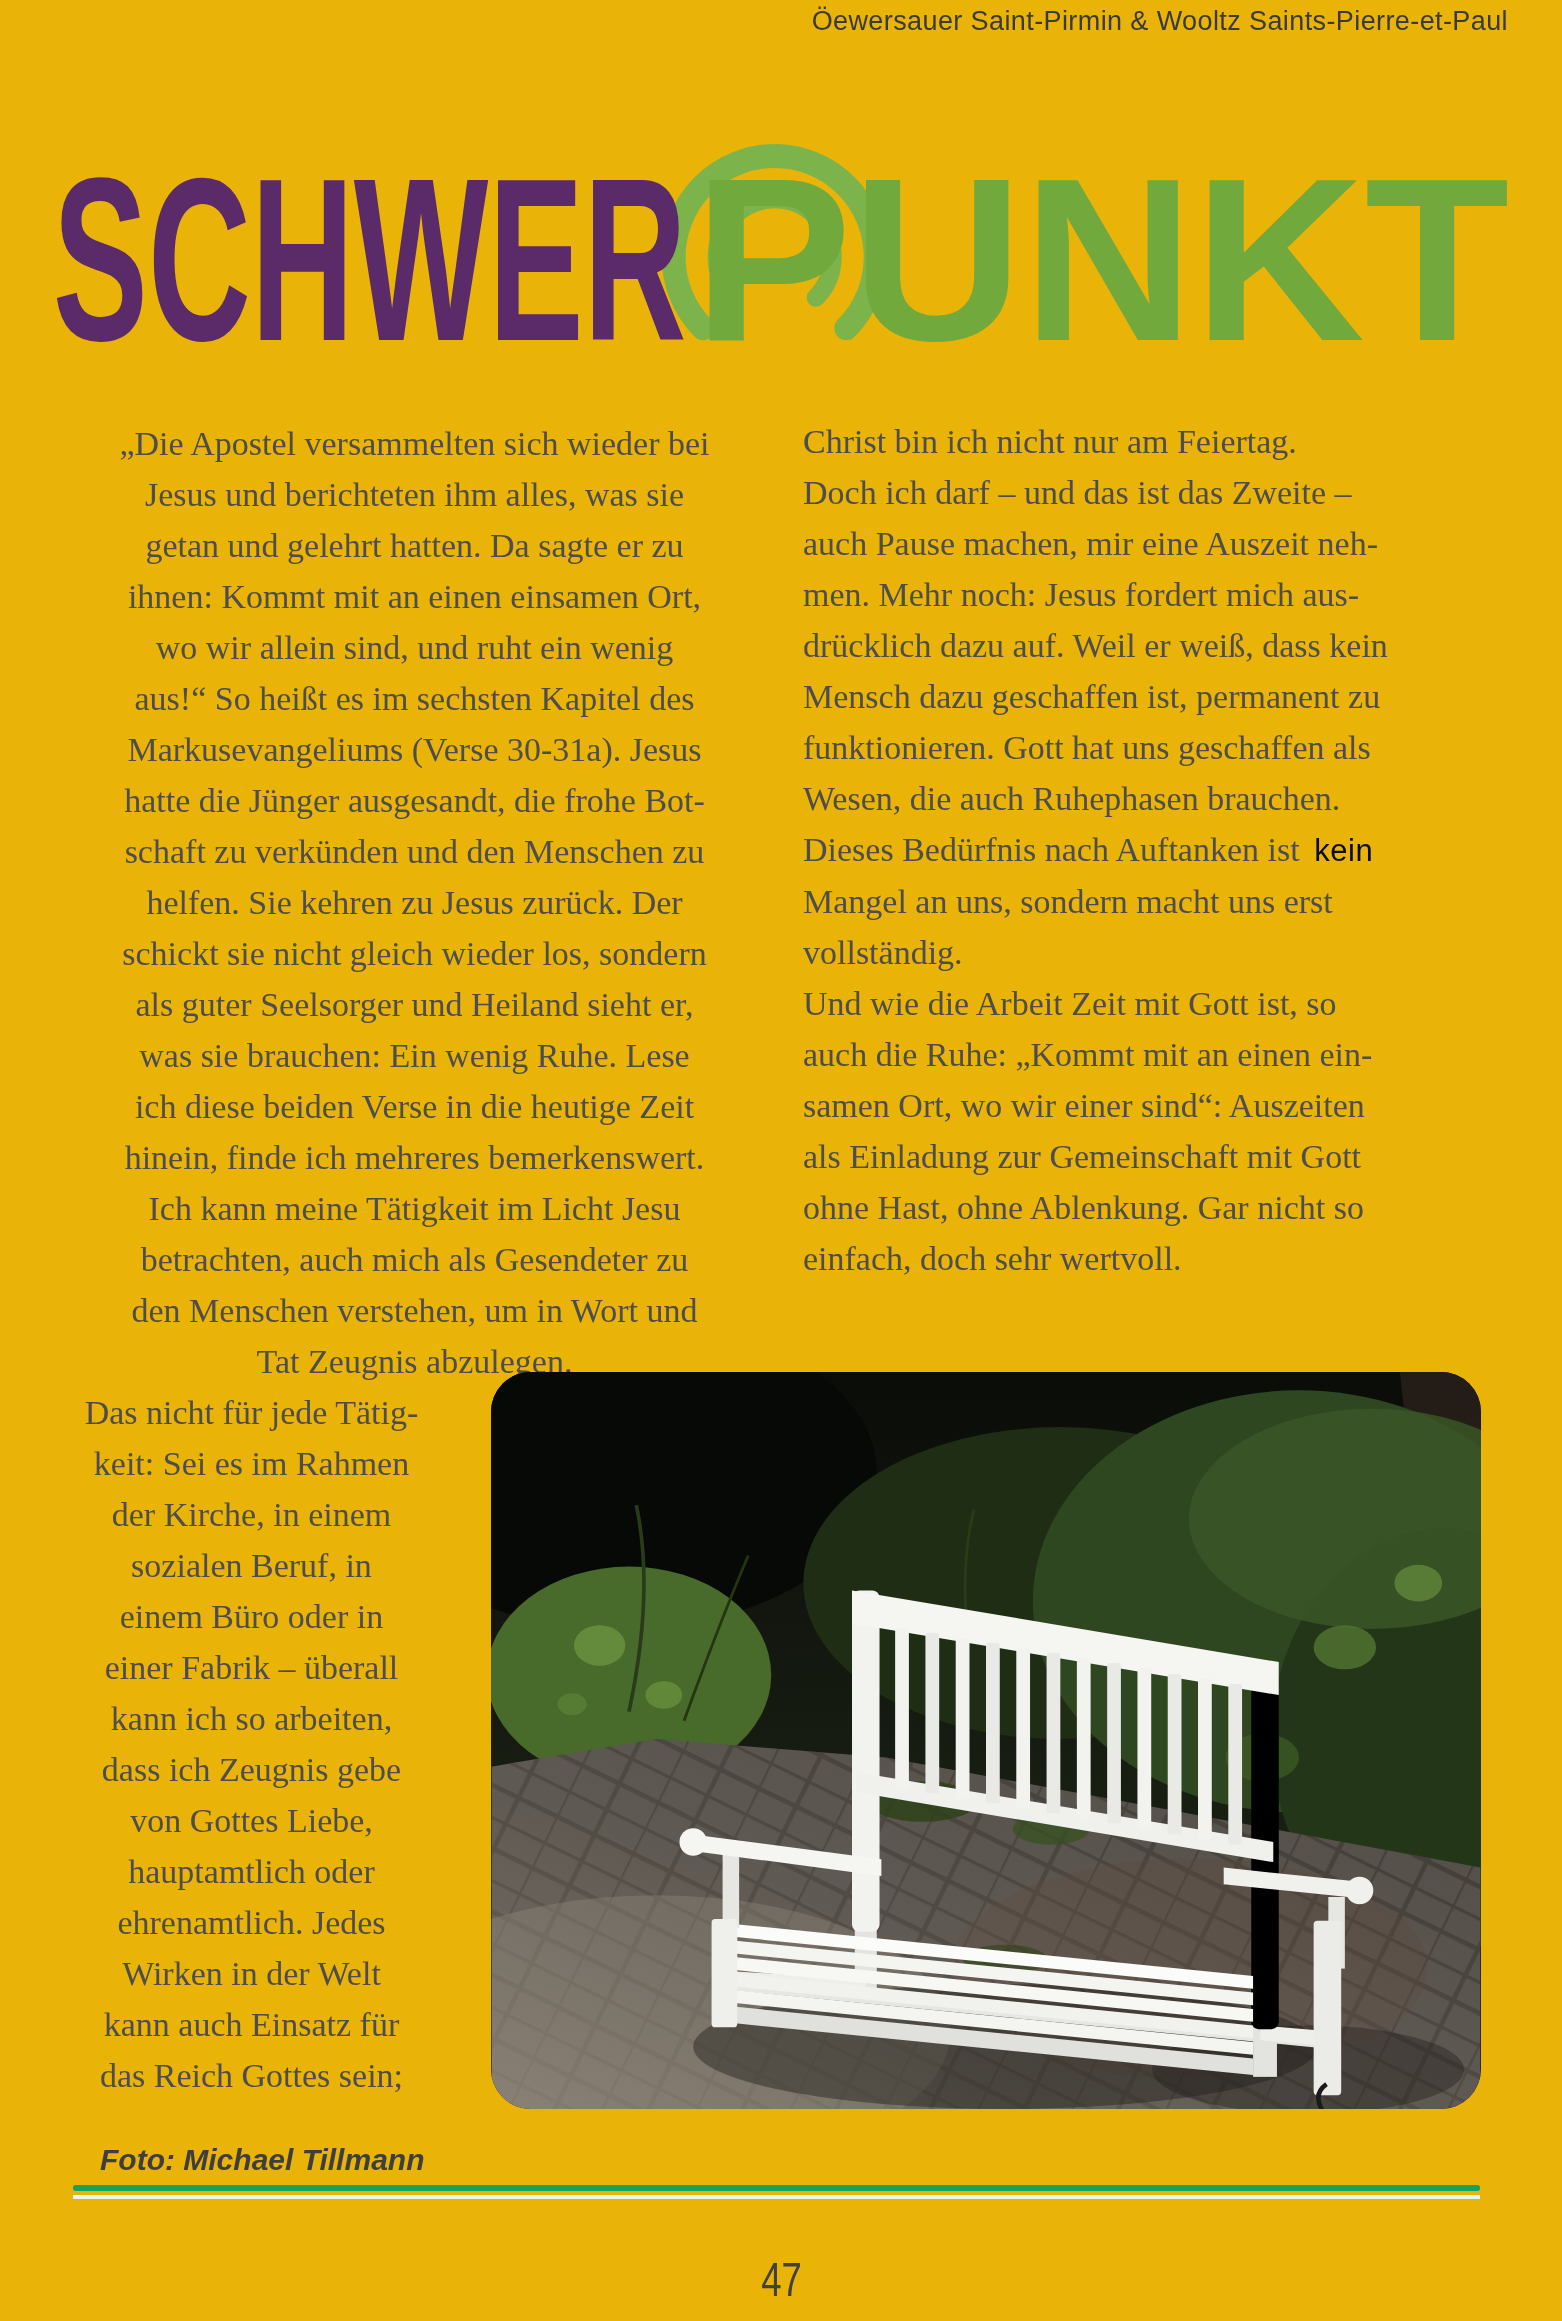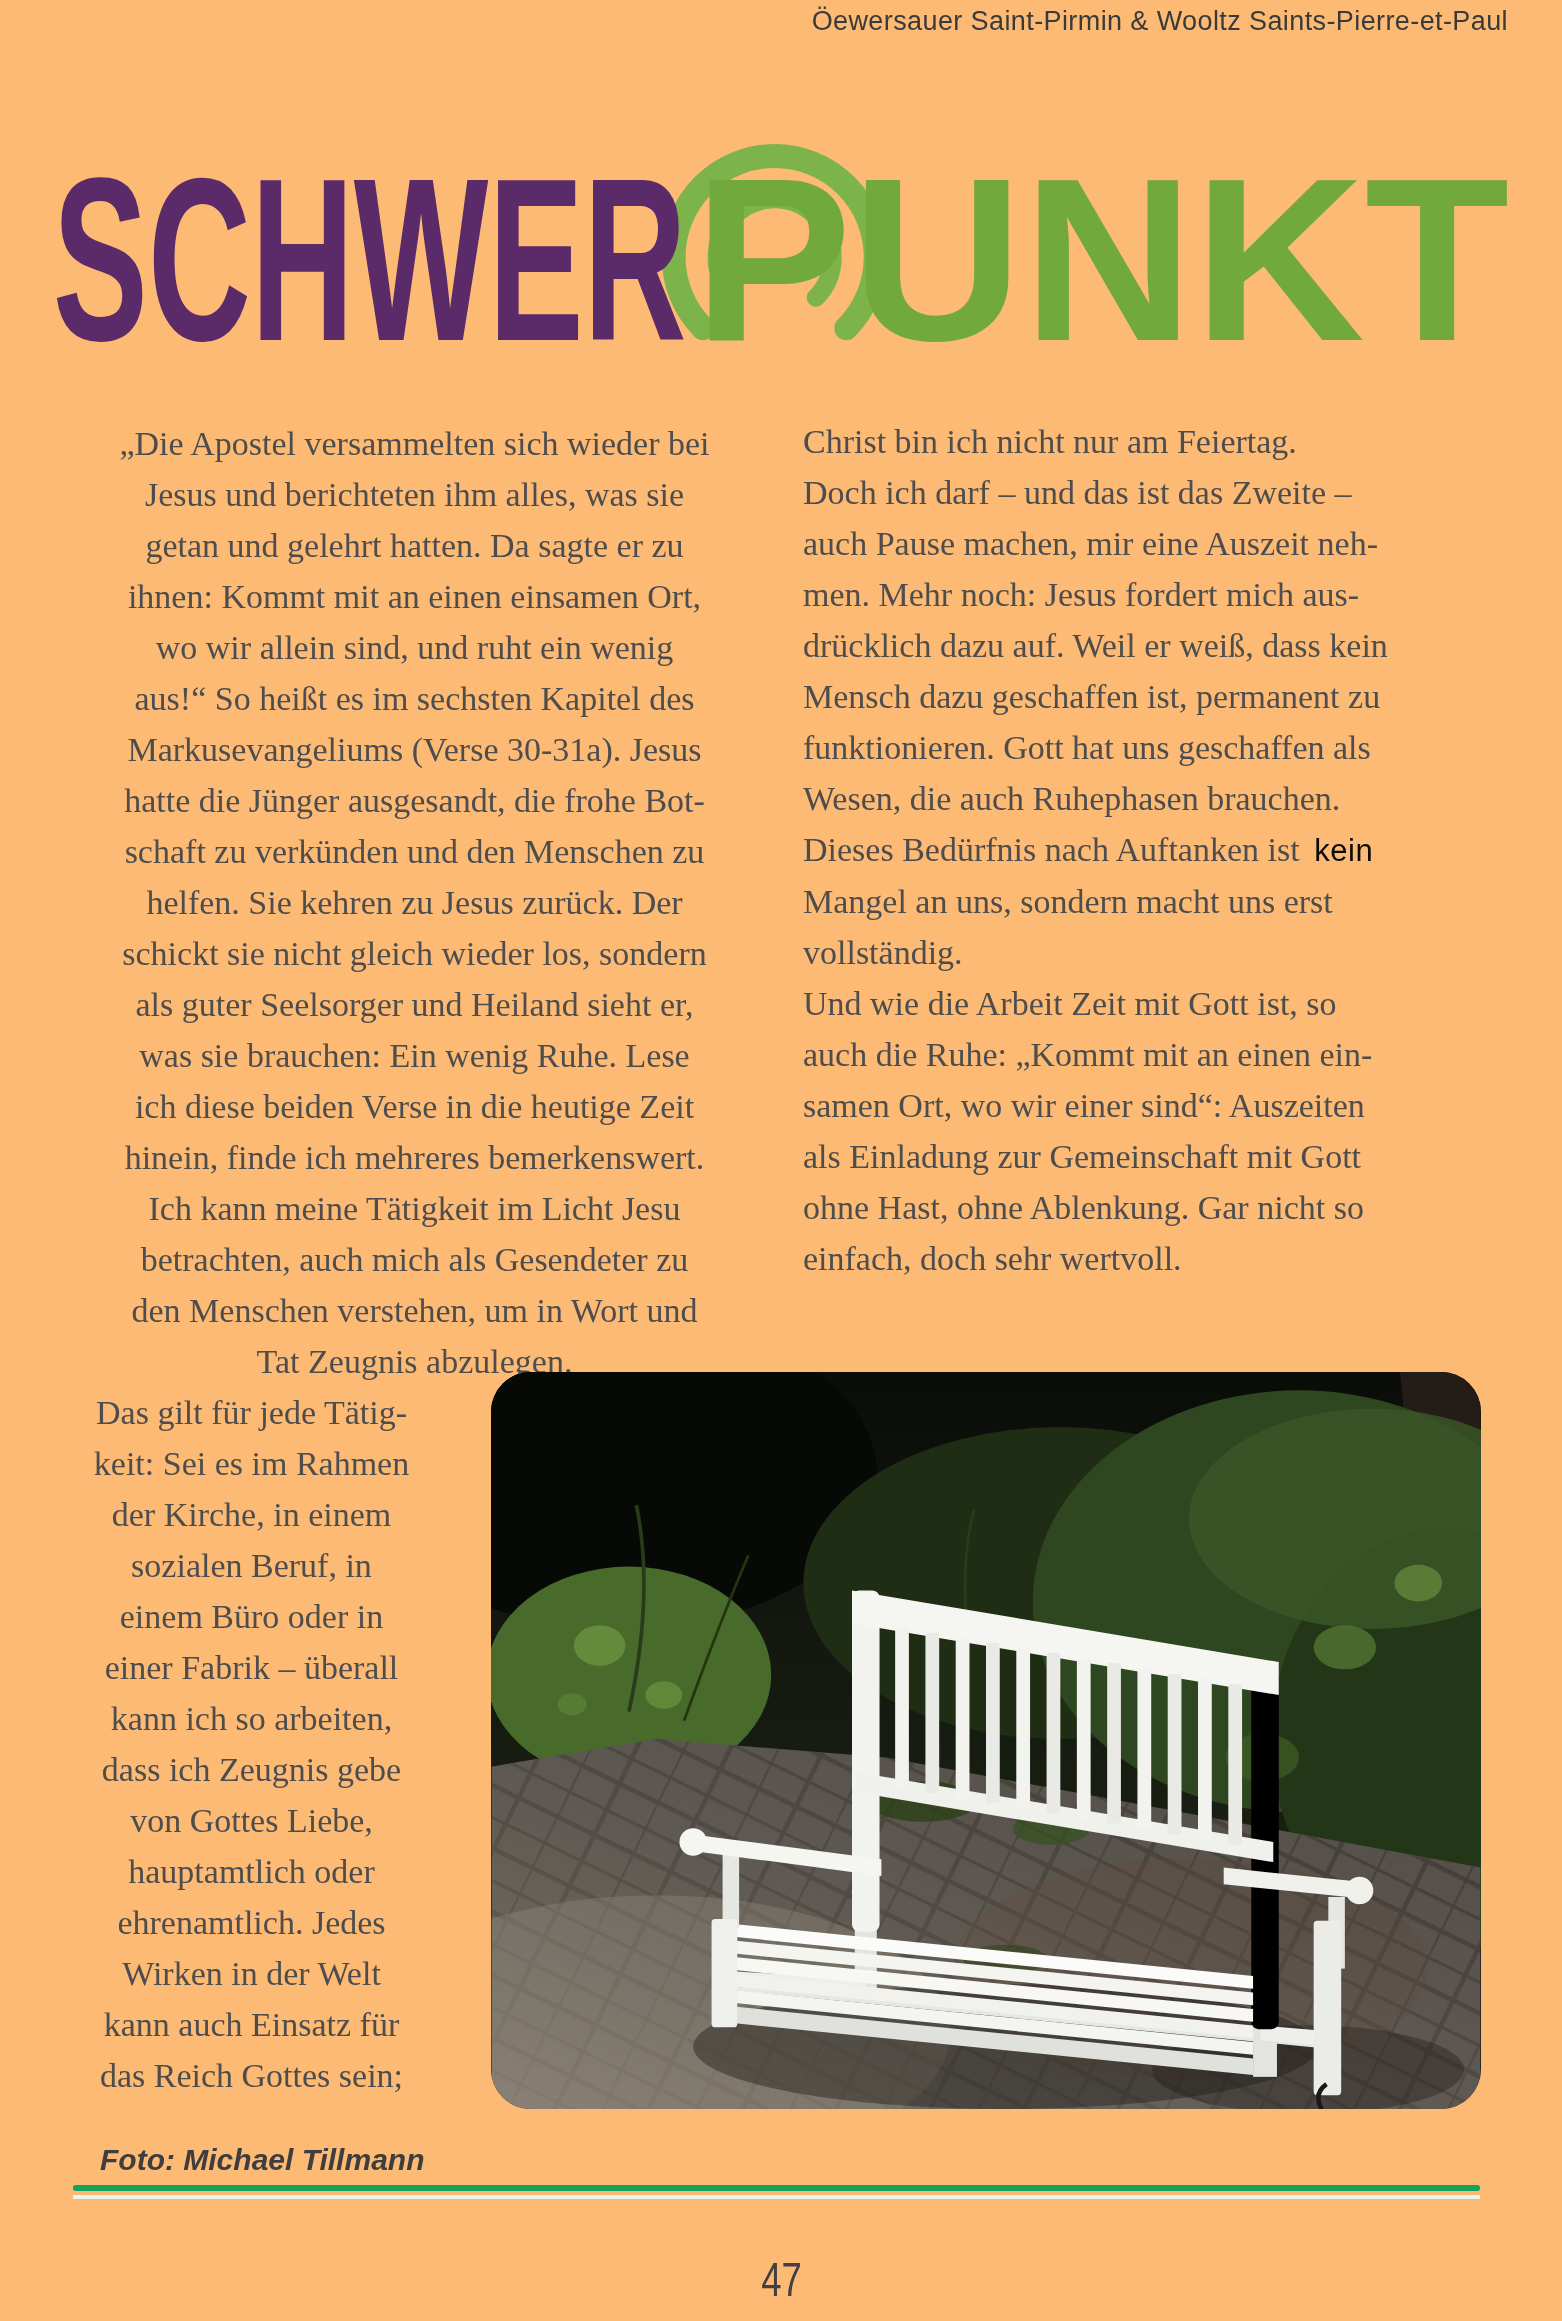--- a/index.html
+++ b/index.html
@@ -1,16 +1,16 @@
 <!DOCTYPE html>
 <html style="font-size:14.7px"><head>
 <meta charset="utf-8">
 <style>
   html,body{margin:0;padding:0;background:#ffffff;}
-  .page{position:relative;width:1563px;height:2322px;background:#fdba74;overflow:hidden;
+  .page{position:relative;width:1563px;height:2322px;background:#eab308;overflow:hidden;
         font-family:"Liberation Serif",serif;}
   .header{position:absolute;top:5.5px;right:55px;font-family:"Liberation Sans",sans-serif;
           font-size:27px;color:#3a3a3a;letter-spacing:0.4px;}
   .logo-svg{position:absolute;left:51px;top:108px;width:1462px;height:241px;}
   .logo-text{font-family:"Liberation Sans",sans-serif;font-weight:bold;font-size:252px;}
   .body-text{font-size:34px;line-height:51px;color:#4d4d4d;white-space:pre-line;}
   .col-left{position:absolute;left:52px;top:418px;width:725px;text-align:center;}
   .col-left .narrow{width:399px;}
   .col-right{position:absolute;left:803px;top:416px;width:718px;}
   .mixline{white-space:nowrap;line-height:51px;font-size:34px;color:#4d4d4d;}
@@ -54,21 +54,21 @@
 helfen. Sie kehren zu Jesus zurück. Der
 schickt sie nicht gleich wieder los, sondern
 als guter Seelsorger und Heiland sieht er,
 was sie brauchen: Ein wenig Ruhe. Lese
 ich diese beiden Verse in die heutige Zeit
 hinein, finde ich mehreres bemerkenswert.
 Ich kann meine Tätigkeit im Licht Jesu
 betrachten, auch mich als Gesendeter zu
 den Menschen verstehen, um in Wort und
 Tat Zeugnis abzulegen.</div>
-    <div class="body-text narrow">Das gilt für jede Tätig-
+    <div class="body-text narrow">Das nicht für jede Tätig-
 keit: Sei es im Rahmen
 der Kirche, in einem
 sozialen Beruf, in
 einem Büro oder in
 einer Fabrik – überall
 kann ich so arbeiten,
 dass ich Zeugnis gebe
 von Gottes Liebe,
 hauptamtlich oder
 ehrenamtlich. Jedes

